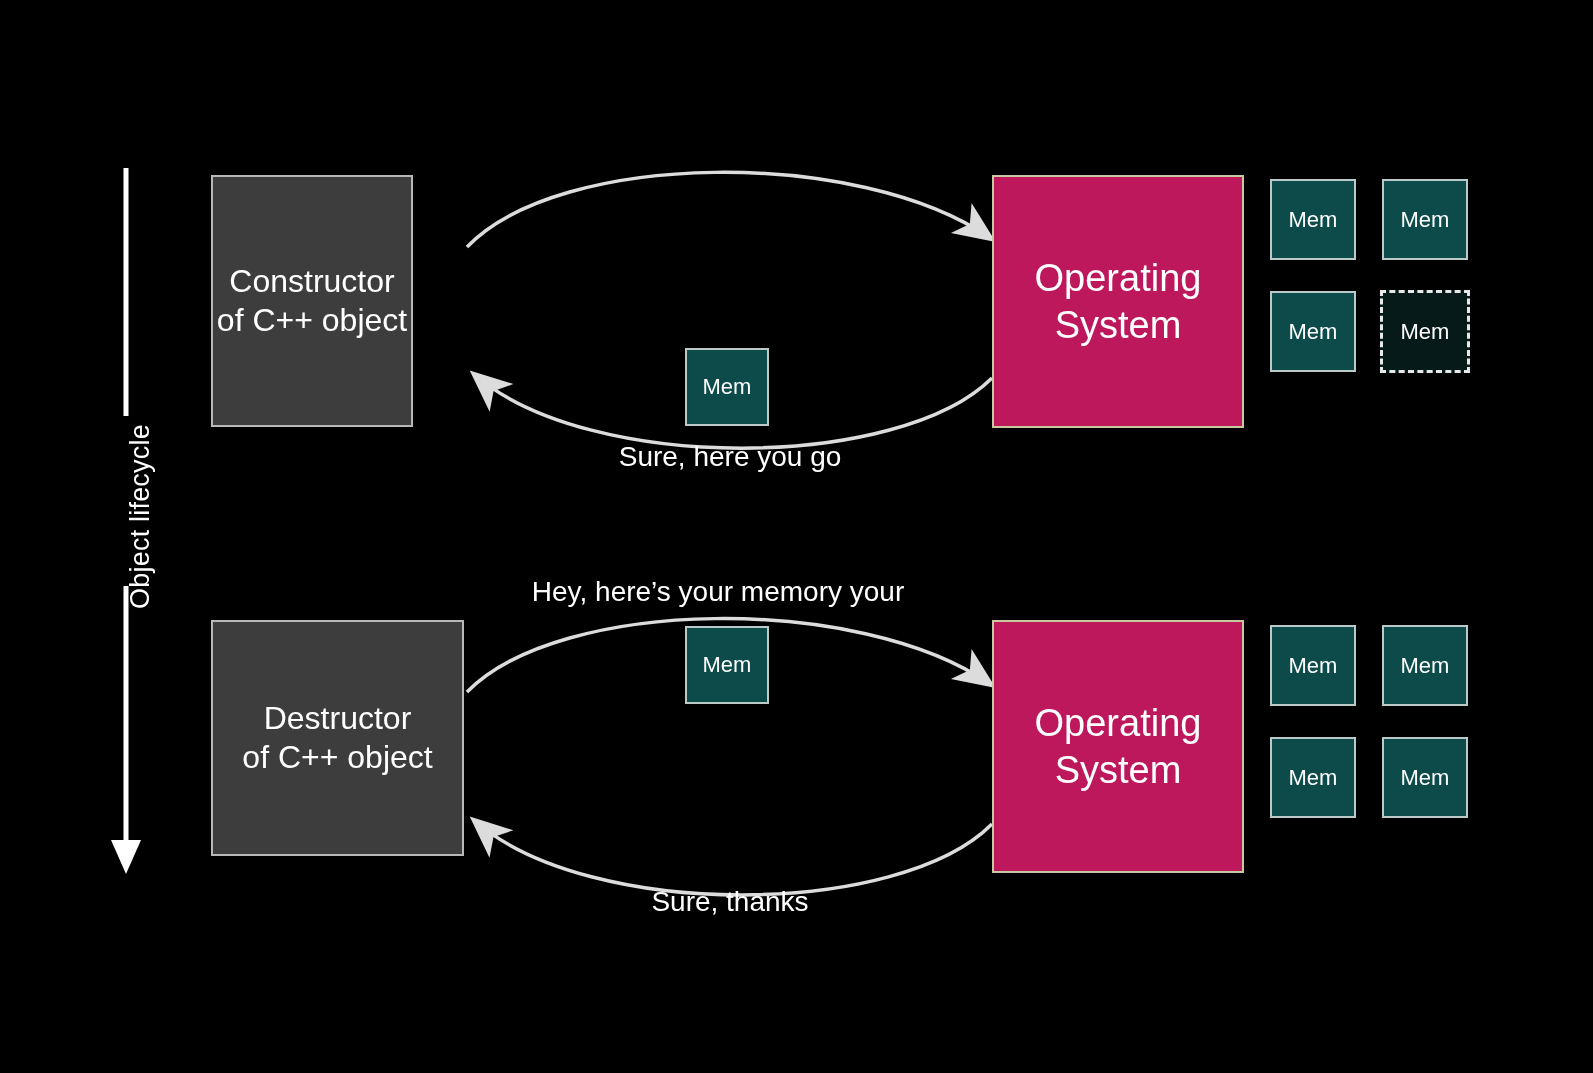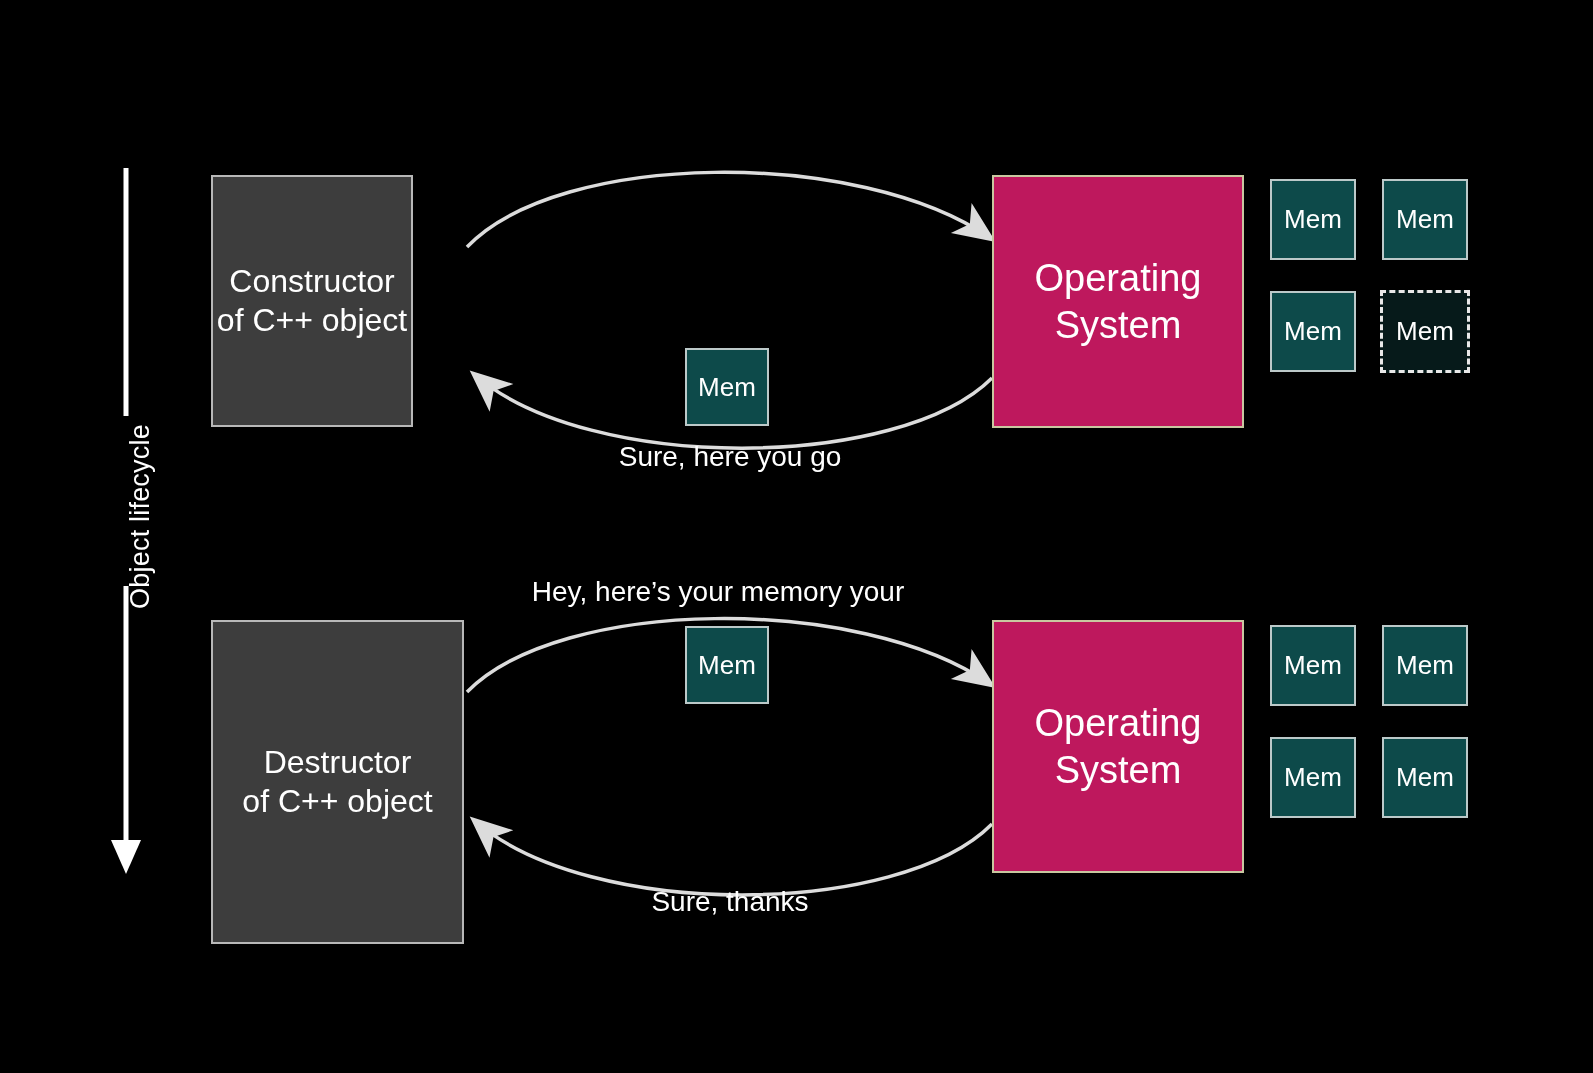--- a/index.html
+++ b/index.html
@@ -68,21 +68,21 @@
   }
 
   
   .mem-block {
     position: absolute;
     box-sizing: border-box;
     display: flex;
     align-items: center;
     justify-content: center;
     color: #ffffff;
-    font-size: 26px;
+    font-size: 22px;
     background: #0d4a4a;
     border: 2px solid #bcc9c9;
   }
   .mem-block.free {
     background: #061a1a;
     border: 3px dashed #e8e8e8;
   }
 
   
   .arrow-layer {
@@ -148,21 +148,21 @@
       <div>Operating</div>
       <div>System</div>
     </div>
   </div>
 
   <div class="mem-block" style="left:1270px; top:179px; width:86px; height:81px;">Mem</div>
   <div class="mem-block" style="left:1382px; top:179px; width:86px; height:81px;">Mem</div>
   <div class="mem-block" style="left:1270px; top:291px; width:86px; height:81px;">Mem</div>
   <div class="mem-block free" style="left:1380px; top:290px; width:90px; height:83px;">Mem</div>
 
-  <div class="actor-box actor-gray" style="left:211px; top:620px; width:253px; height:324px;">
+  <div class="actor-box actor-gray" style="left:211px; top:620px; width:253px; height:236px;">
     <div>
       <div>Destructor</div>
       <div>of C++ object</div>
     </div>
   </div>
 
   <div class="caption" style="left:433px; top:576px; width:570px;">Hey, here’s your memory your</div>
 
   <div class="mem-block" style="left:685px; top:626px; width:84px; height:78px;">Mem</div>
 

